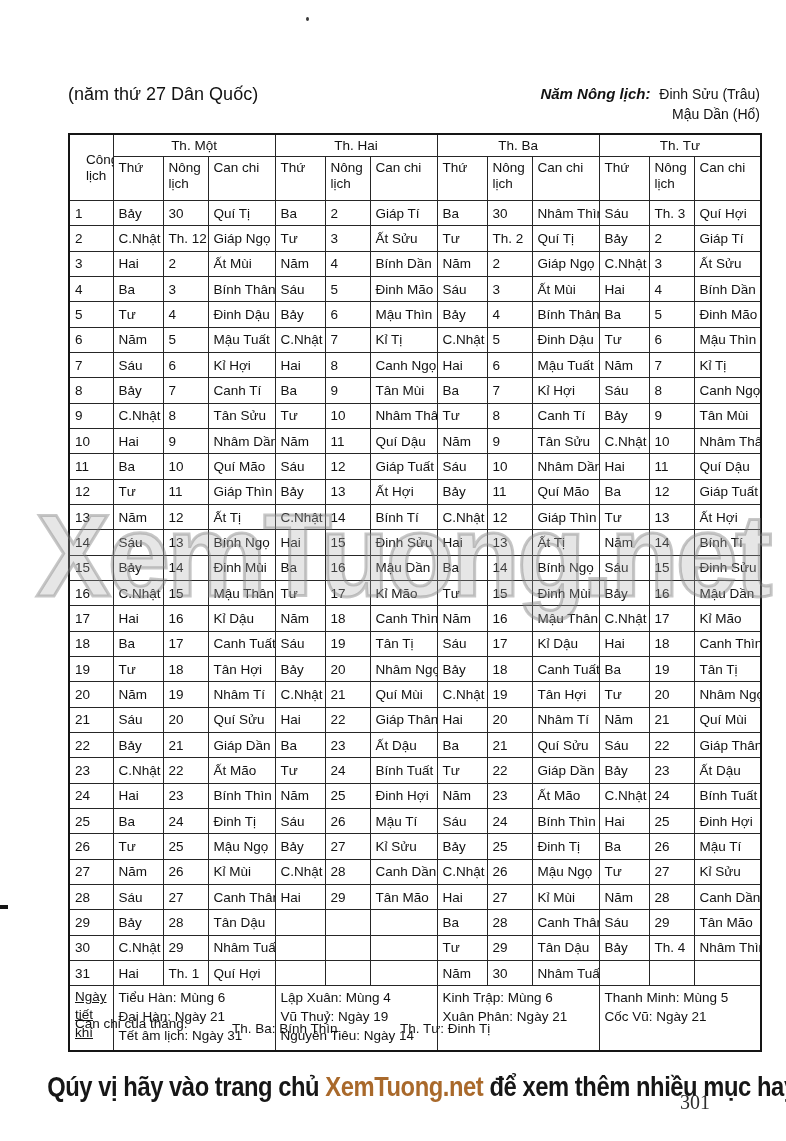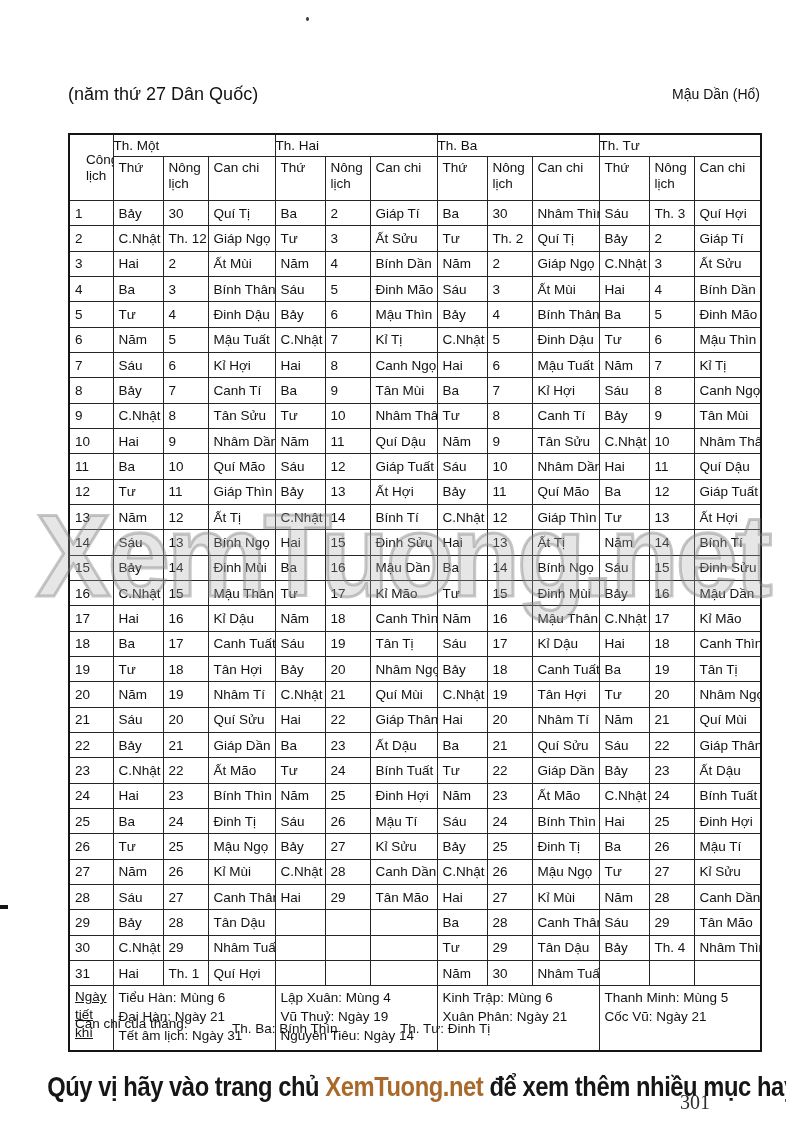--- a/index.html
+++ b/index.html
@@ -17,21 +17,21 @@
   
   table.cal{
     position:absolute;left:68px;top:133px;width:692px;
     border-collapse:collapse;table-layout:fixed;border:2px solid #151515;
   }
   table.cal th, table.cal td{
     border:1.4px solid #262626;font-weight:normal;font-size:13.5px;
     padding:0 2px 0 5px;text-align:left;vertical-align:middle;
     overflow:hidden;white-space:nowrap;
   }
-  table.cal th.mh{height:21px;padding:0;}
+  table.cal th.mh{height:21px;text-align:center;padding:0;}
   table.cal th.sh{height:40px;vertical-align:top;padding-top:3px;white-space:normal;line-height:16px;margin-left:48px;}
   table.cal th.corner{vertical-align:middle;white-space:normal;line-height:16px;padding-left:16px;}
   table.cal tbody td{height:24.33px;}
   table.cal td.tk-label{vertical-align:top;padding-top:2px;white-space:normal;line-height:18px;font-size:13.5px;text-decoration:underline;}
   table.cal td.tk{vertical-align:top;padding-top:2px;height:62px;line-height:19px;font-size:13.5px;}
   
   .watermark{
     position:absolute;left:36px;top:492px;width:750px;height:140px;z-index:5;
     font-size:112px;font-weight:bold;letter-spacing:-3px;white-space:nowrap;
     color:rgba(255,255,255,0.06);
@@ -62,20 +62,21 @@
 </head>
 <body>
 
 <div class="artifact-dot"></div>
 <div class="artifact-dash"></div>
 
 <div class="title-left">
   <div class="l2">(năm thứ 27 Dân Quốc)</div>
 </div>
 <div class="title-right">
+  <div><span class="lbl">Năm Nông lịch:</span>&nbsp; <span class="val">Đinh Sửu (Trâu)</span></div>
   <div class="val">Mậu Dần (Hổ)</div>
 </div>
 
 <table class="cal">
   <colgroup>
     <col style="width:44px">
     <col style="width:50px">
       <col style="width:45px">
       <col style="width:67px">
     <col style="width:50px">

